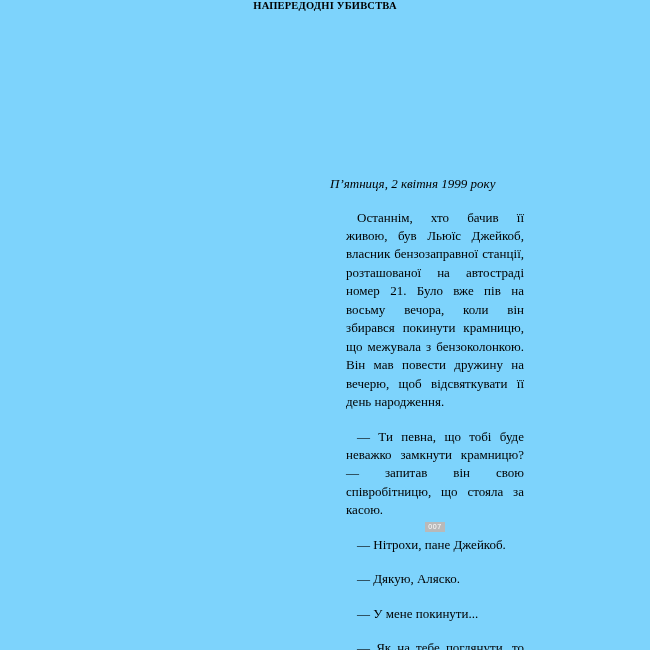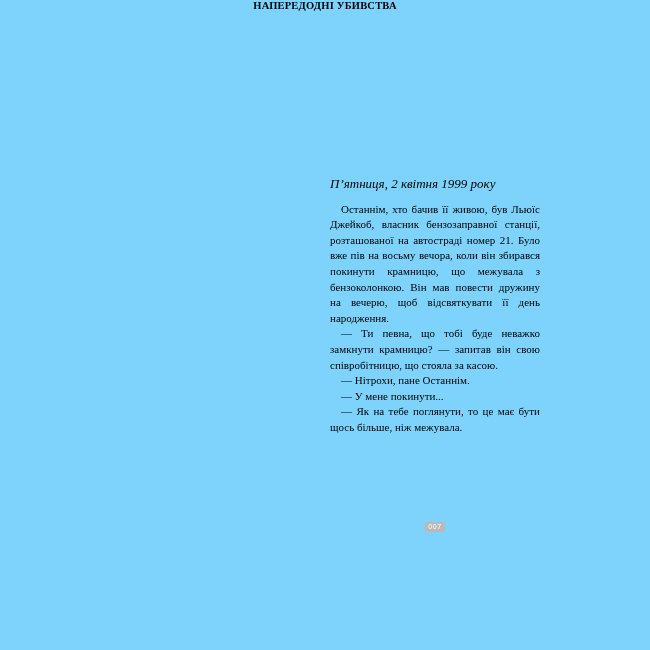--- a/index.html
+++ b/index.html
@@ -36,22 +36,22 @@
     margin: 0 0 58px 0;
     color: #000;
   }
   .dateline {
     font-style: italic;
     font-size: 13px;
     margin: 0 0 9px 0;
     line-height: 1.35;
   }
   .body-text p {
-    margin: 0;
-    font-size: 11px;
+    margin: 16px;
+    font-size: 13px;
     line-height: 1.42;
     text-align: justify;
     text-justify: inter-word;
     hyphens: manual;
   }
   .body-text p.indent {
     text-indent: 11px;
   }
   .folio {
     position: absolute;
@@ -78,21 +78,22 @@
 <div class="page">
 
   <h1 class="chapter-title">НАПЕРЕДОДНІ УБИВСТВА</h1>
 
   <div class="text-column">
     <div class="dateline">П’ятниця, 2 квітня 1999 року</div>
 
     <div class="body-text">
       <p class="indent">Останнім, хто бачив її живою, був Льюїс Джейкоб, власник бензозаправної станції, розташованої на автостраді номер 21. Було вже пів на восьму вечора, коли він збирався покинути крамницю, що межувала з бензоколонкою. Він мав повести дружину на вечерю, щоб відсвяткувати її день народження.</p>
       <p class="indent">— Ти певна, що тобі буде неважко замкнути крамницю? — запитав він свою співробітницю, що стояла за касою.</p>
-      <p class="indent">— Нітрохи, пане Останнім.</p>
+      <p class="indent">— Нітрохи, пане Джейкоб.</p>
+      <p class="indent">— Дякую, Аляско.</p>
       <p class="indent">— У мене покинути...</p>
       <p class="indent">— Як на тебе поглянути, то це має бути щось більше, ніж межувала.</p>
     </div>
   </div>
 
   <div class="folio">
     <span class="digits">007</span>
   </div>
 
 </div>

